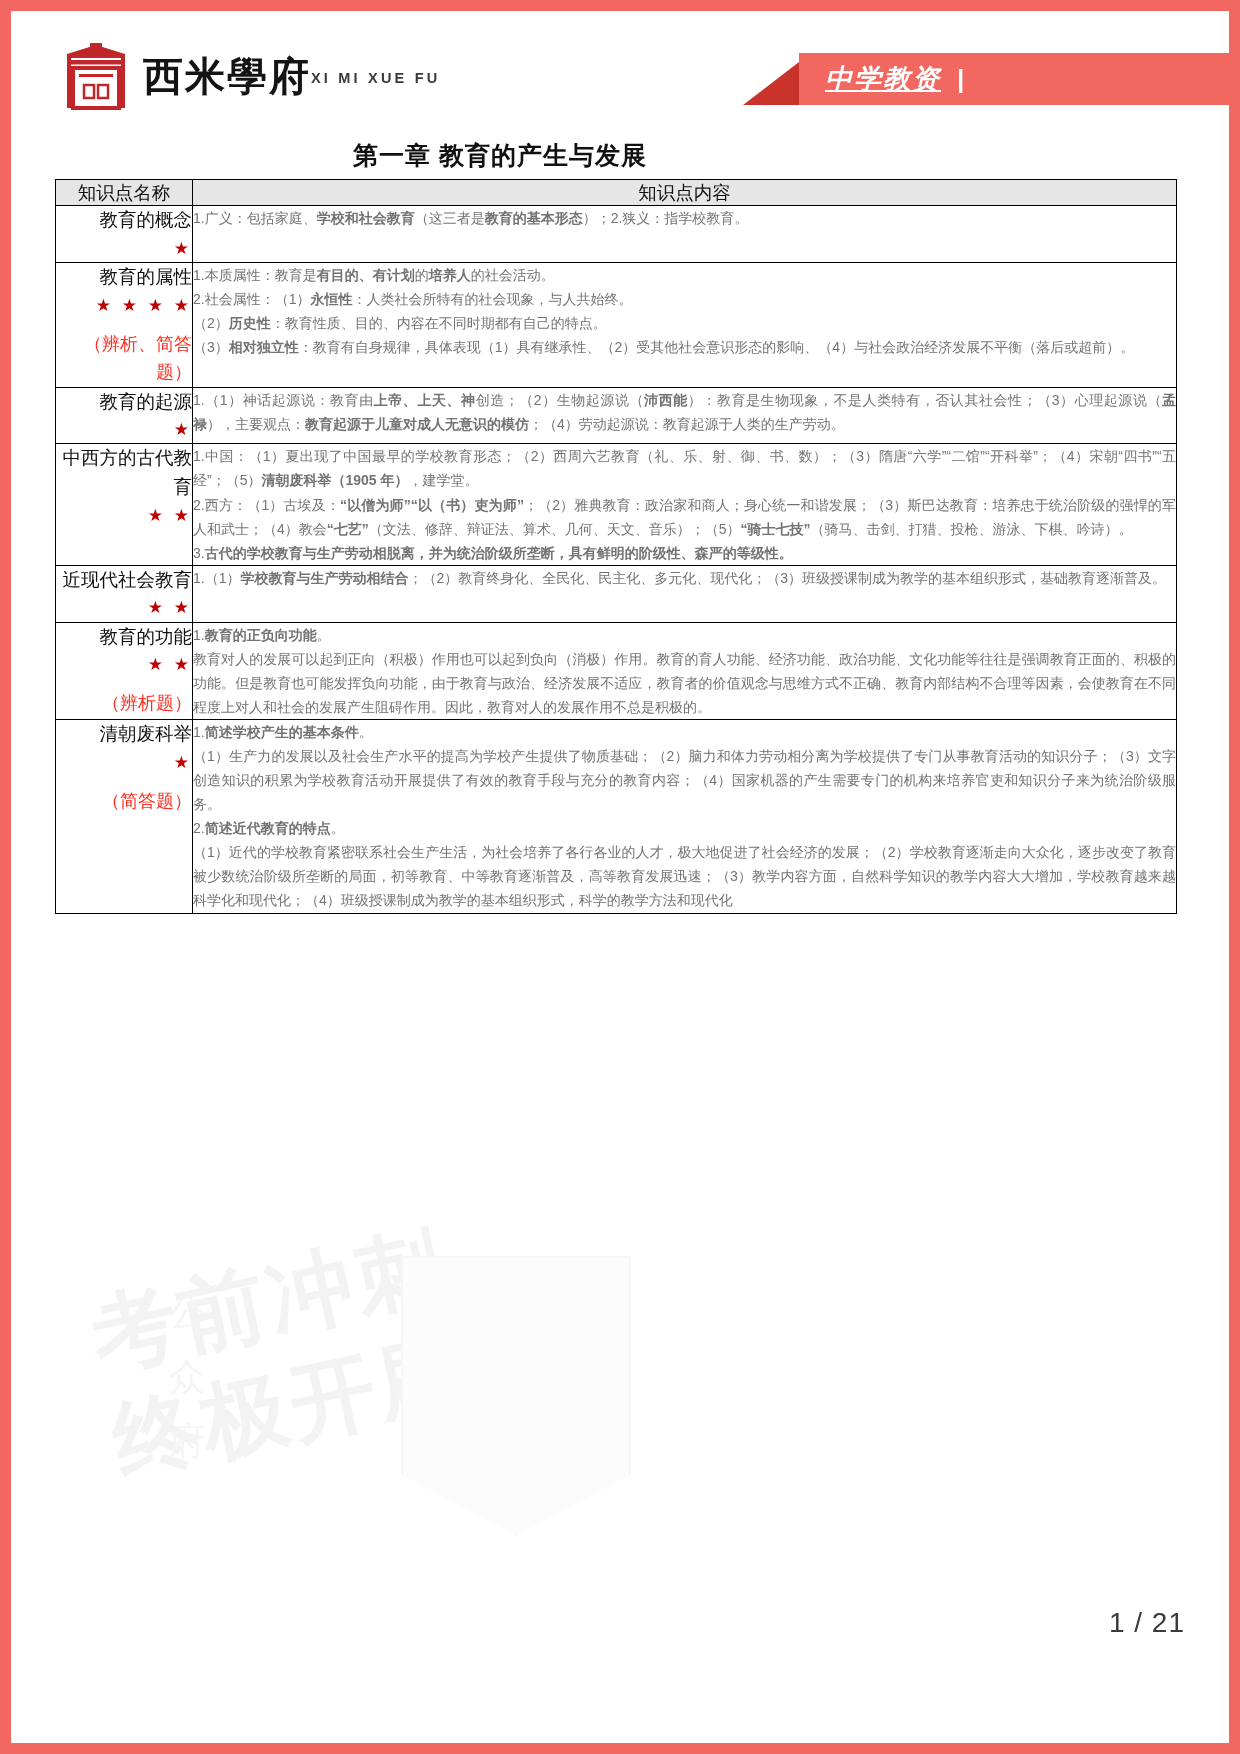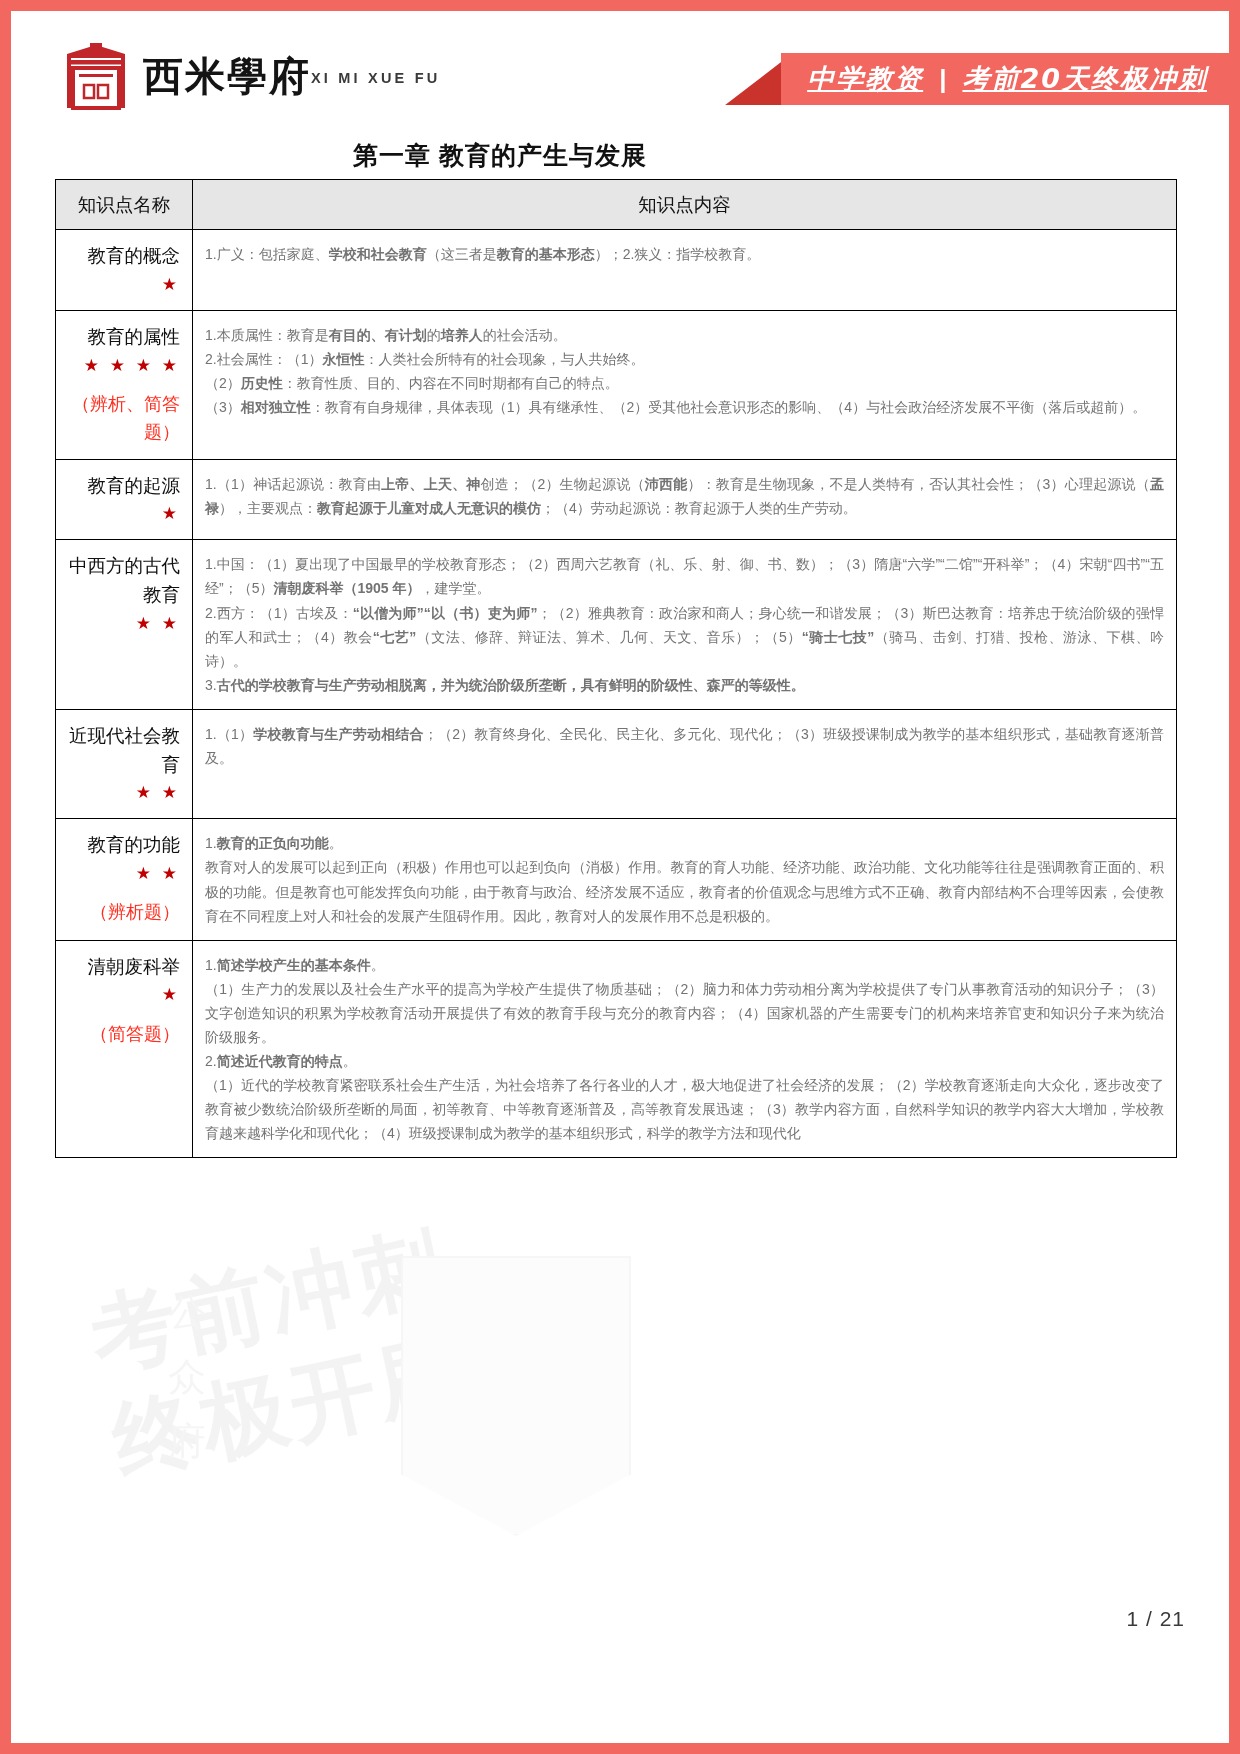--- a/index.html
+++ b/index.html
@@ -120,21 +120,21 @@
   #kp-table {
     position: absolute;
     left: 44px; top: 168px;
     width: 1122px;
     border-collapse: collapse;
     table-layout: fixed;
   }
   #kp-table td, #kp-table th {
     border: 1.6px solid #000000;
     vertical-align: top;
-    padding: 12px;
+    padding: 0;
   }
   .col-name { width: 137px; }
   .col-content { width: auto; }
 
   thead th {
     background: #e6e6e6;
     font-weight: normal;
     font-size: 18.5px;
     color: #111;
     text-align: center;
@@ -210,21 +210,21 @@
     color: #ececec;
     line-height: 1.7;
     text-align: center;
     width: 60px;
   }
 
   
   #page-num {
     position: absolute;
     right: 44px; top: 1596px;
-    font-size: 21px;
+    font-size: 28px;
     color: #3a3a3a;
     letter-spacing: 1px;
   }
 </style>
 </head>
 <body>
 
 <div id="page-frame"></div>
 
 <div id="page-inner">
@@ -249,21 +249,20 @@
         <div id="brand-cn">西米學府</div>
         <div id="brand-en">XI MI XUE FU</div>
       </div>
     </div>
 
     <div id="banner-wrap">
       <div id="banner-fold"></div>
       <div id="banner-body">
         <span class="banner-seg">中学教资</span>
         <span class="banner-div">|</span>
-        <span class="banner-seg">考前20天终极冲刺</span>
       </div>
     </div>
   </div>
 
   <div id="doc-title">第一章 教育的产生与发展</div>
 
   <div id="watermark">
     <div id="wm-text">考前冲刺
 终极开刷</div>
     <div id="wm-seal"></div>

